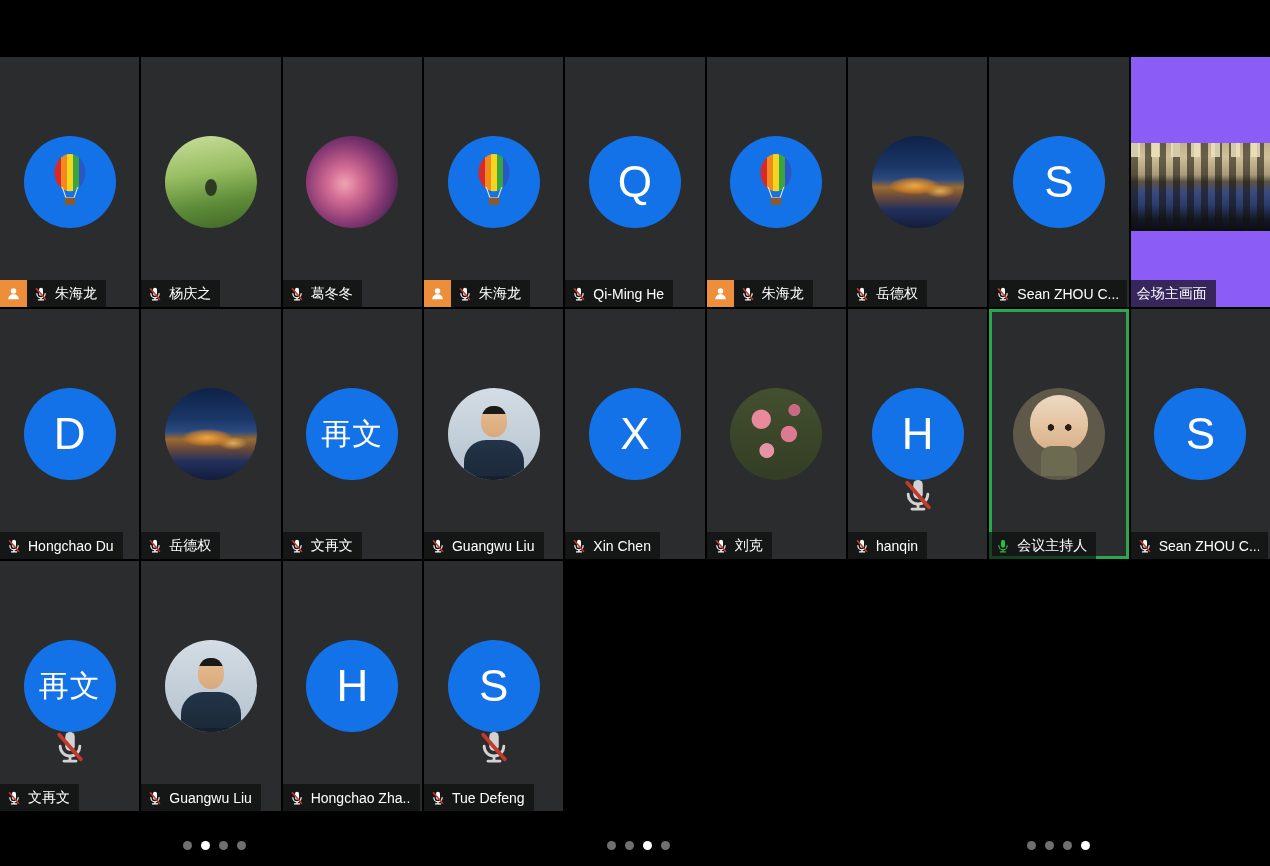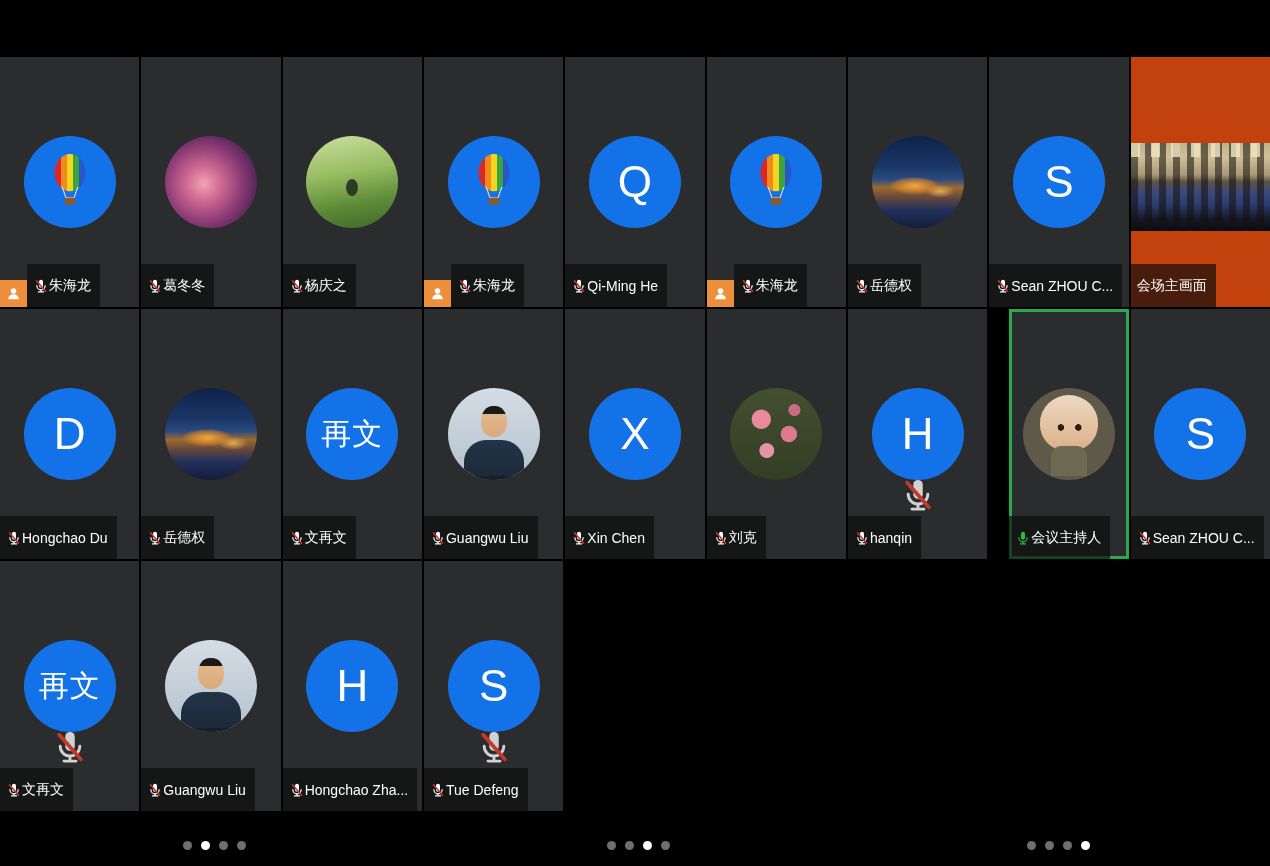--- a/index.html
+++ b/index.html
@@ -2,22 +2,22 @@
 <html><head>
 <meta charset="utf-8">
 <style>
   html,body{margin:0;padding:0;background:#000;}
   #app{position:relative;width:1270px;height:866px;background:#000;overflow:hidden;
        font-family:"Liberation Sans","DejaVu Sans",sans-serif;}
   #grid{position:absolute;top:57px;left:0;width:1270px;height:754px;
         display:grid;grid-template-columns:repeat(9,1fr);grid-template-rows:repeat(3,1fr);
         gap:2px;background:#000;}
   .tile{position:relative;background:#2a2c2e;overflow:hidden;}
-  .tile.active{outline:3px solid #2aa84c;outline-offset:-3px;margin-left:20px;}
-  .tile.video{background:#c2410c;}
+  .tile.active{outline:3px solid #2aa84c;outline-offset:-3px;}
+  .tile.video{background:#8b5cf6;}
 
   
   .avatar{position:absolute;left:50%;top:79px;width:92px;height:92px;margin-left:-46px;
           border-radius:50%;overflow:hidden;display:flex;align-items:center;justify-content:center;}
   .av-letter{background:#1472e8;color:#fff;font-size:44px;font-weight:400;}
   .av-letter.two{font-size:30px;font-weight:400;letter-spacing:1px;}
   .av-balloon{background:#1472e8;}
   .av-balloon svg{width:42px;height:58px;}
   .av-sunset{background:radial-gradient(circle at 42% 52%,#f2a3b4 0%,#d06a92 24%,#8a3a74 54%,#4c2352 78%,#2a1638 100%);}
   .av-grassland{background:
@@ -83,22 +83,22 @@
         linear-gradient(180deg,#c2b28c 0%,#cfc09a 16%,#a99a78 36%,#5a5244 44%,#3a4a7e 56%,#2c3c6e 70%,#161a28 86%,#0a0c12 100%);}
   .tile.video .video-strip::after{content:"";position:absolute;left:0;top:0;width:100%;height:14px;
       background:repeating-linear-gradient(90deg,#efe6c2 0 9px,transparent 9px 20px);opacity:.8;}
 
   
   .badge{position:absolute;left:0;bottom:0;width:27px;height:27px;background:#ED8E3B;
          display:flex;align-items:center;justify-content:center;}
   .badge svg{width:15px;height:15px;}
 
   
-  .label{position:absolute;left:0;bottom:0;max-width:calc(100% - 2px);height:43px;
-         display:flex;align-items:center;background:rgba(10,10,10,.66);
+  .label{position:absolute;left:0;bottom:0;max-width:calc(100% - 2px);height:27px;
+         display:flex;align-items:center;gap:6px;background:rgba(10,10,10,.66);
          padding:0 9px 0 6px;box-sizing:border-box;}
   .tile.badged .label{left:27px;}
   .label-text{color:#fff;font-size:14px;font-weight:500;white-space:nowrap;overflow:hidden;}
 
   
   .mic{display:block;}
   .label .mic{width:16px;height:16px;flex:0 0 16px;}
   .mic .mic-body{fill:#fff;}
   .mic .mic-arc{stroke:#fff;stroke-width:1.8;stroke-linecap:round;fill:none;}
   .mic .mic-slash{stroke:#c23a2c;stroke-width:2.4;stroke-linecap:round;display:none;}
@@ -164,50 +164,50 @@
   <line class="mic-arc" x1="12" y1="17.9" x2="12" y2="20.2"></line>
   <line class="mic-arc" x1="8.2" y1="20.9" x2="15.8" y2="20.9"></line>
   <line class="mic-slash" x1="5.2" y1="4.2" x2="18.8" y2="19.8"></line>
             </svg>
           </span>
       <span class="label-text">朱海龙</span>
     </div>
   </div>
       <div class="tile">
 
+    <div class="avatar av-grassland"></div>
+
+    <div class="label">
+      <span class="label-mic">
+            <svg class="mic muted" viewBox="0 0 24 24">
+  <rect class="mic-body" x="9" y="2.5" width="6" height="12" rx="3"></rect>
+  <path class="mic-arc" d="M5.8 11.5a6.2 6.2 0 0 0 12.4 0"></path>
+  <line class="mic-arc" x1="12" y1="17.9" x2="12" y2="20.2"></line>
+  <line class="mic-arc" x1="8.2" y1="20.9" x2="15.8" y2="20.9"></line>
+  <line class="mic-slash" x1="5.2" y1="4.2" x2="18.8" y2="19.8"></line>
+            </svg>
+          </span>
+      <span class="label-text">杨庆之</span>
+    </div>
+  </div>
+      <div class="tile">
+
     <div class="avatar av-sunset"></div>
 
     <div class="label">
       <span class="label-mic">
             <svg class="mic muted" viewBox="0 0 24 24">
   <rect class="mic-body" x="9" y="2.5" width="6" height="12" rx="3"></rect>
   <path class="mic-arc" d="M5.8 11.5a6.2 6.2 0 0 0 12.4 0"></path>
   <line class="mic-arc" x1="12" y1="17.9" x2="12" y2="20.2"></line>
   <line class="mic-arc" x1="8.2" y1="20.9" x2="15.8" y2="20.9"></line>
   <line class="mic-slash" x1="5.2" y1="4.2" x2="18.8" y2="19.8"></line>
             </svg>
           </span>
       <span class="label-text">葛冬冬</span>
-    </div>
-  </div>
-      <div class="tile">
-
-    <div class="avatar av-grassland"></div>
-
-    <div class="label">
-      <span class="label-mic">
-            <svg class="mic muted" viewBox="0 0 24 24">
-  <rect class="mic-body" x="9" y="2.5" width="6" height="12" rx="3"></rect>
-  <path class="mic-arc" d="M5.8 11.5a6.2 6.2 0 0 0 12.4 0"></path>
-  <line class="mic-arc" x1="12" y1="17.9" x2="12" y2="20.2"></line>
-  <line class="mic-arc" x1="8.2" y1="20.9" x2="15.8" y2="20.9"></line>
-  <line class="mic-slash" x1="5.2" y1="4.2" x2="18.8" y2="19.8"></line>
-            </svg>
-          </span>
-      <span class="label-text">杨庆之</span>
     </div>
   </div>
       <div class="tile badged">
 
     <div class="avatar av-balloon">
           <svg viewBox="0 0 40 56">
   <ellipse cx="20" cy="19" rx="15" ry="18" fill="url(#bstripes)"></ellipse>
   <path d="M12.5 33 L16 43 h8 L27.5 33" fill="none" stroke="#e8e8e8" stroke-width="1"></path>
   <rect x="15" y="43" width="10" height="7" rx="1.5" fill="#8a5a2a"></rect>
           </svg>

